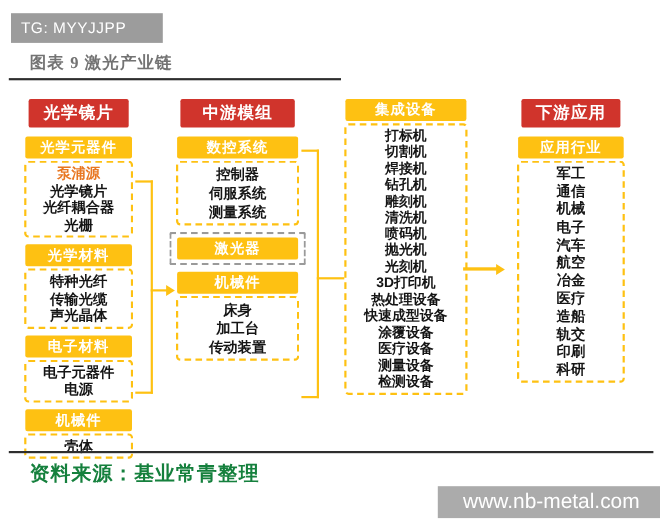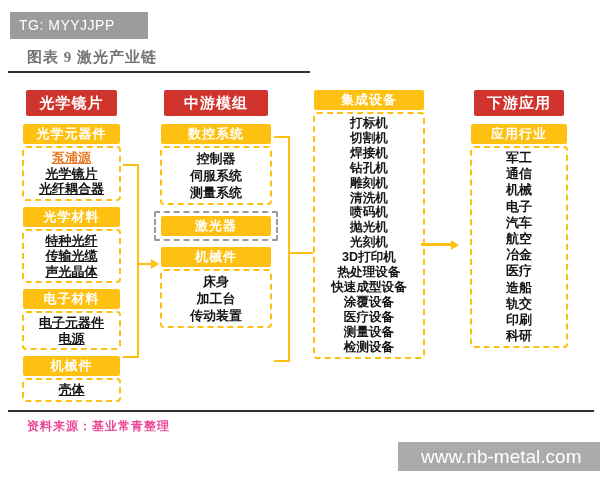--- a/index.html
+++ b/index.html
@@ -42,21 +42,21 @@
     background:var(--yellow);color:#fff;font-weight:bold;font-size:13px;
     text-align:center;height:20px;line-height:20px;margin:0 1px;
     border-radius:2px;letter-spacing:1px;
   }
   .items{
     border:2px dashed var(--yellow);border-radius:4px;background:#fff;
     margin-top:2px;padding:2px 0;text-align:center;
     font-weight:bold;font-size:13px;color:#151515;
   }
   .item{white-space:nowrap;}
-  .c0 .item{line-height:15.5px;text-decoration:underline;}
+  .c0 .item{line-height:15.5px;}
   .c1 .item{line-height:17px;}
   .c2 .item{line-height:14.9px;font-size:12.6px;}
   .c3 .item{line-height:16.2px;}
   .item.hl{color:var(--orange);}
   
   .bracket{position:absolute;border-top:2px solid var(--yellow);
            border-right:2px solid var(--yellow);border-bottom:2px solid var(--yellow);}
   .bracket-1{left:123px;top:164px;width:14px;height:190px;}
   .bracket-2{left:274px;top:136px;width:14px;height:222px;}
   .hline{position:absolute;border-top:2px solid var(--yellow);}
@@ -66,21 +66,21 @@
   .arrowhead{position:absolute;width:0;height:0;
     border-top:5px solid transparent;border-bottom:5px solid transparent;
     border-left:8px solid var(--yellow);}
   .ah-1{left:151px;top:259px;}
   .ah-3{left:451px;top:239.5px;}
   
   .source-rule{position:absolute;left:8px;top:410px;width:586px;border-top:2px solid #2e2e2e;}
   .source-note{
     position:absolute;left:27px;top:418px;
     font-family:"Liberation Serif","DejaVu Serif",serif;
-    font-weight:bold;font-size:12px;color:#ec4899;letter-spacing:1px;
+    font-weight:bold;font-size:18px;color:#15803d;letter-spacing:1px;
   }
   
   .watermark{
     position:absolute;left:398px;top:442px;width:202px;height:29px;
     background:rgba(164,164,164,0.92);color:#fff;font-size:19px;line-height:29px;
     padding-left:23px;box-sizing:border-box;
   }
 </style>
 </head>
 <body>
@@ -93,20 +93,21 @@
 
   <div class="column c0">
     <div class="col-header">光学镜片</div>
     <div class="col-body">
         <div class="section">
           <div class="sub-header">光学元器件</div>
           <div class="items">
             <div class="item hl">泵浦源</div>
             <div class="item">光学镜片</div>
             <div class="item">光纤耦合器</div>
+            <div class="item">光栅</div>
           </div>
         </div>
         <div class="section">
           <div class="sub-header">光学材料</div>
           <div class="items">
             <div class="item">特种光纤</div>
             <div class="item">传输光缆</div>
             <div class="item">声光晶体</div>
           </div>
         </div>

